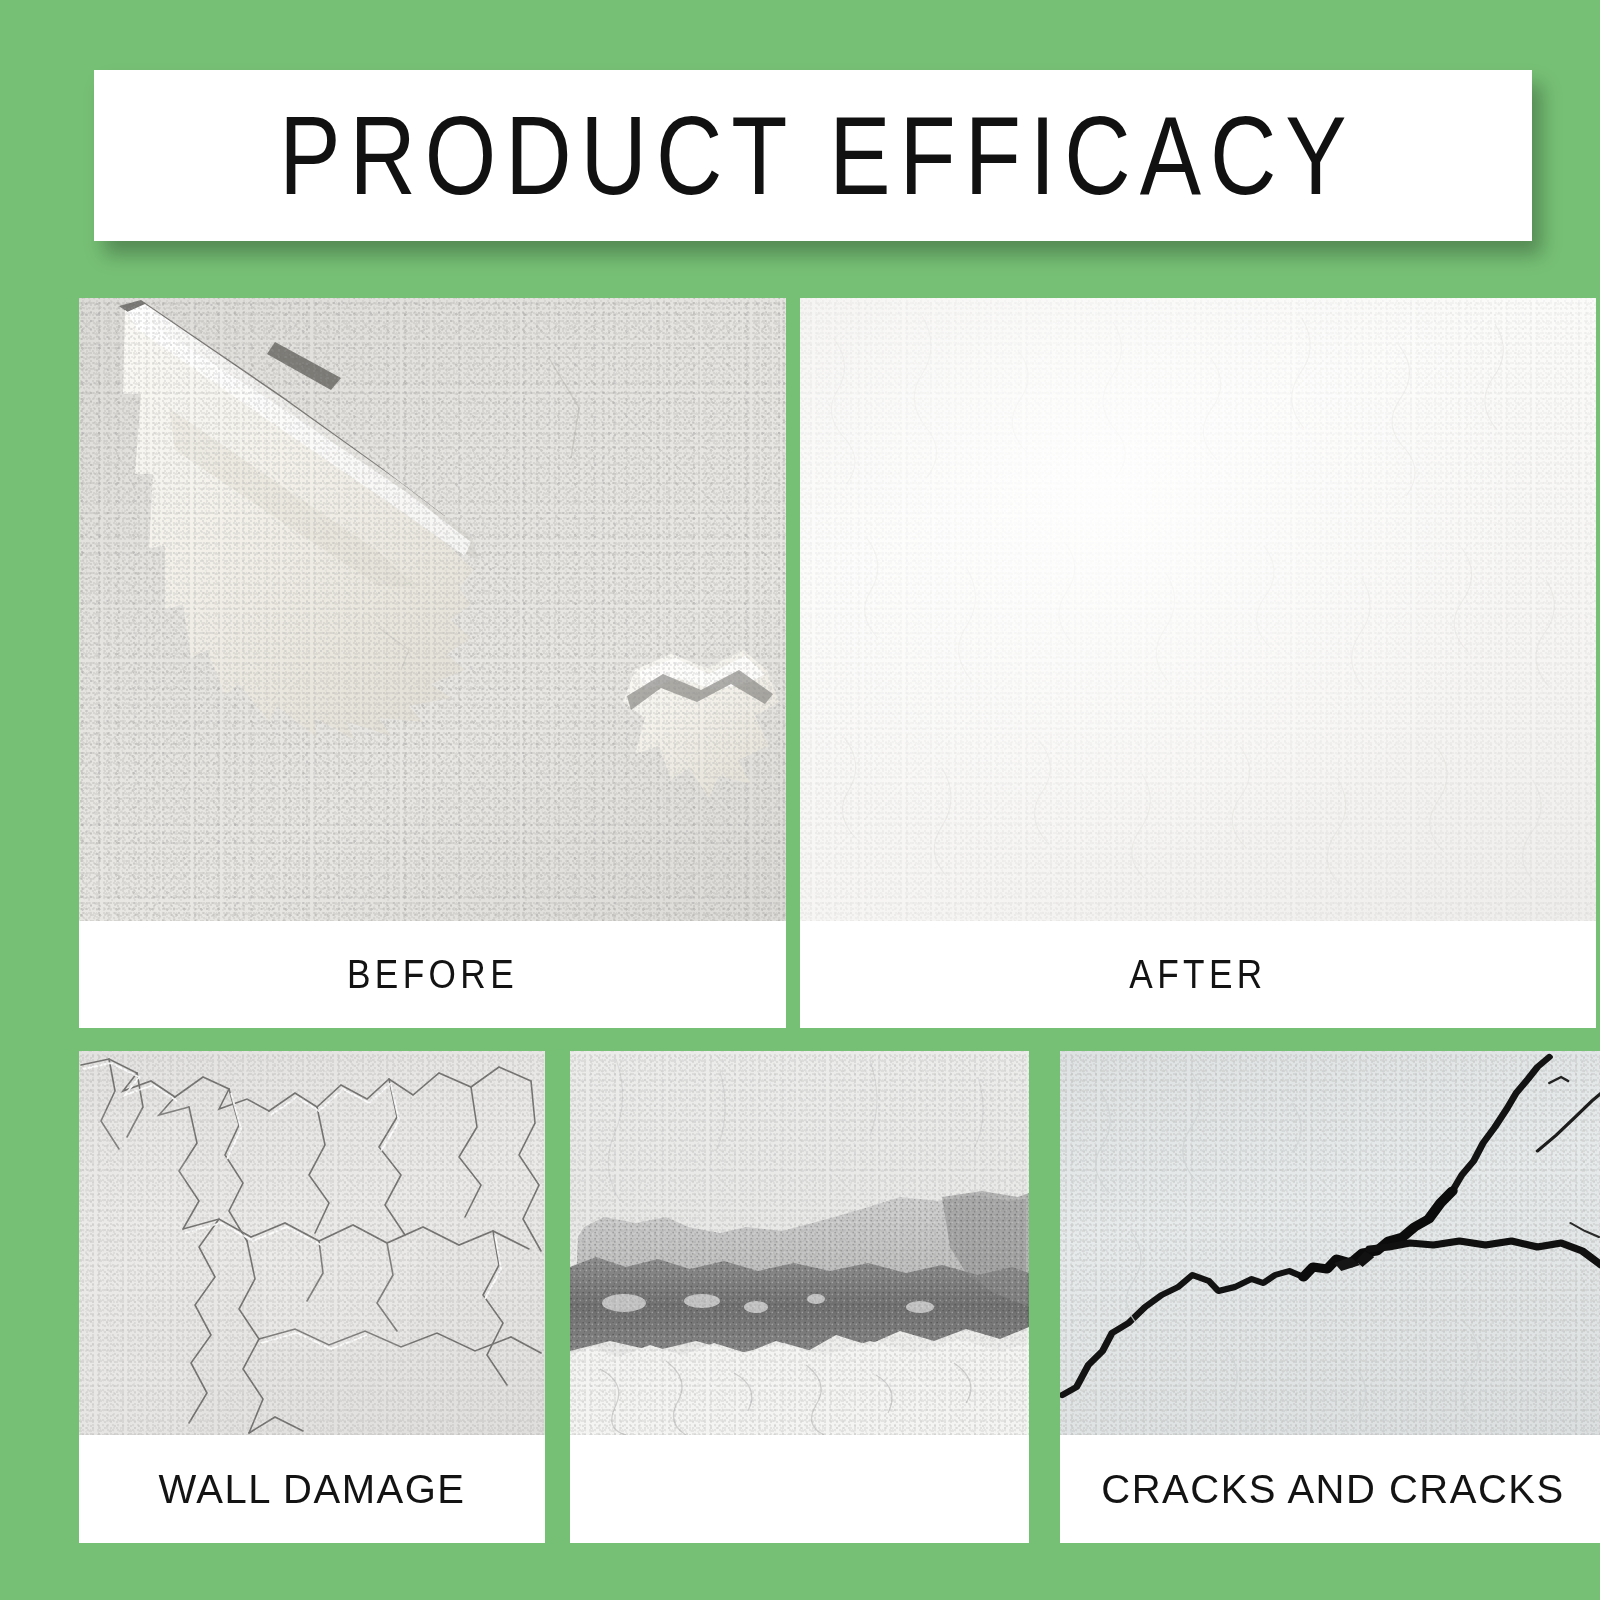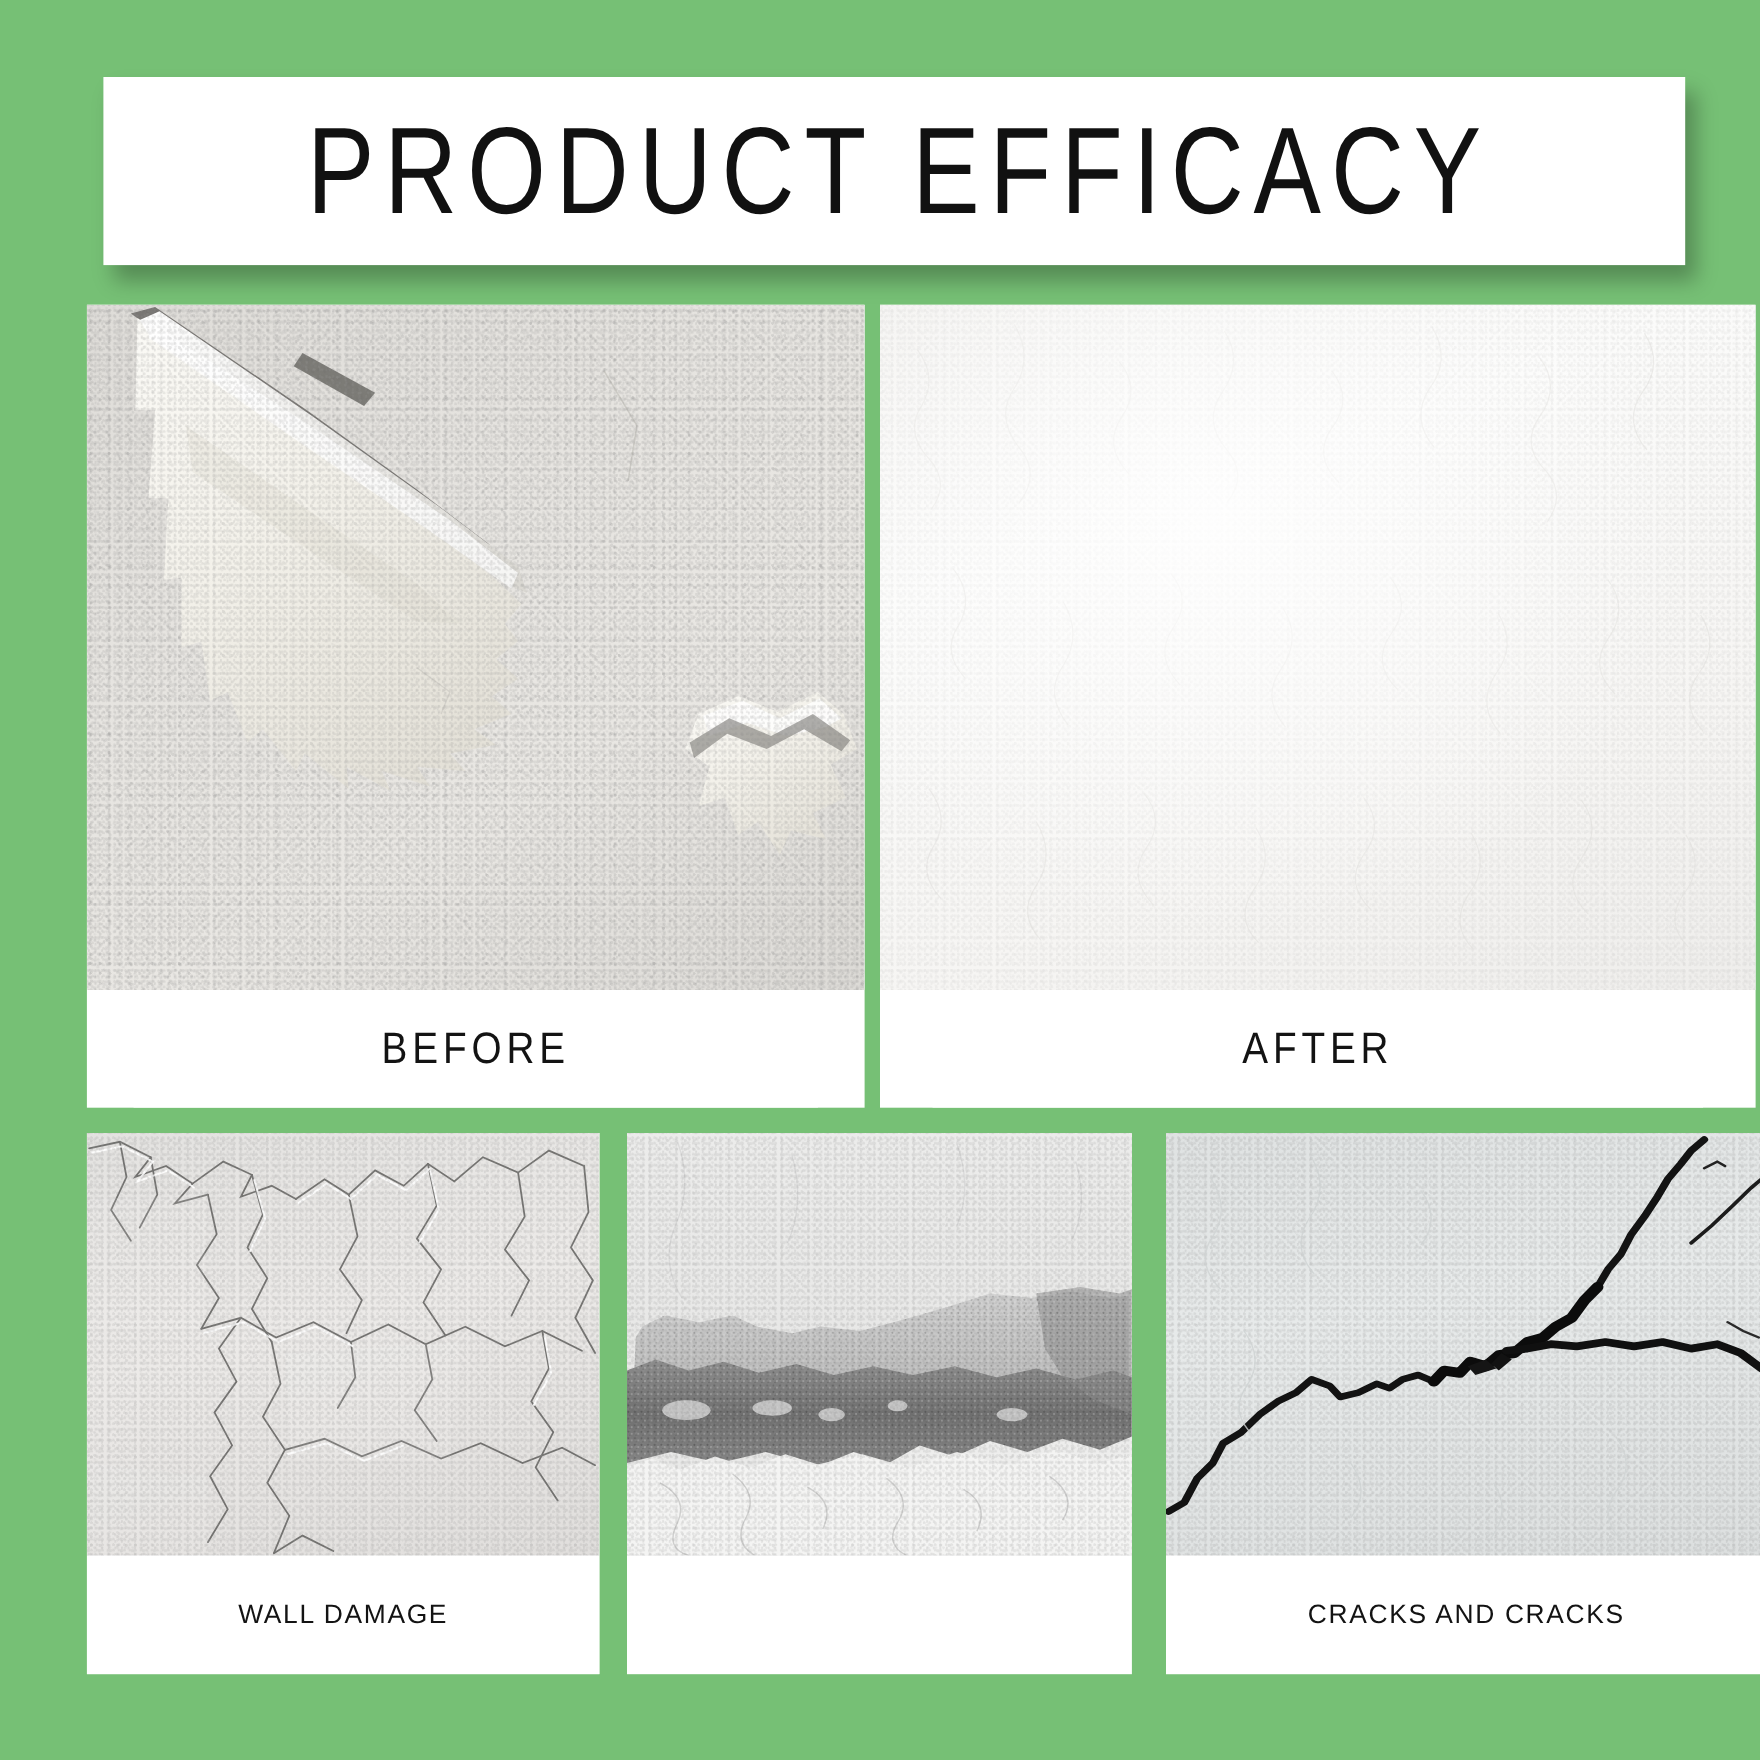--- a/index.html
+++ b/index.html
@@ -45,20 +45,21 @@
     transform-origin: center center;
     white-space: nowrap;
     padding-left: 11px;
   }
 
   
   .card {
     position: absolute;
     background: #ffffff;
     overflow: hidden;
+    margin-top: 21px;
   }
   .card .photo {
     position: relative;
     width: 100%;
     overflow: hidden;
     background: #e8e8e8;
   }
   .card .caption {
     width: 100%;
     display: flex;
@@ -80,21 +81,21 @@
     transform: scaleX(0.88);
   }
   #card-before { left: 79px; width: 707px; }
   #card-after  { left: 800px; width: 796px; }
 
   
   .card.bottom { top: 1030px; height: 492px; }
   .card.bottom .photo { height: 384px; }
   .card.bottom .caption {
     height: 108px;
-    font-size: 24px;
+    font-size: 40px;
     letter-spacing: 1.5px;
     font-family: "Liberation Sans", sans-serif;
     font-weight: 300;
   }
   #card-wall-damage      { left: 79px;  width: 466px; }
   #card-bulk-detachment  { left: 570px; width: 459px; }
   #card-cracks           { left: 1060px; width: 546px; }
 
   
 

